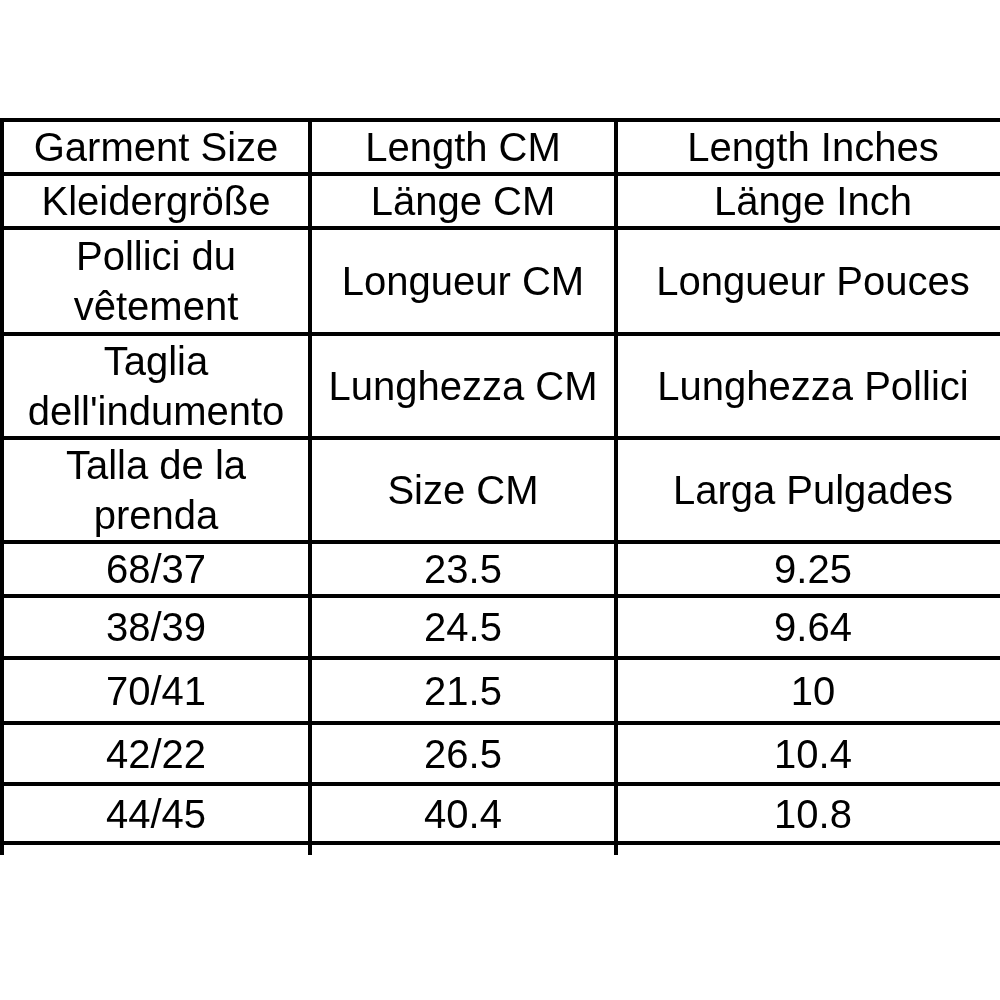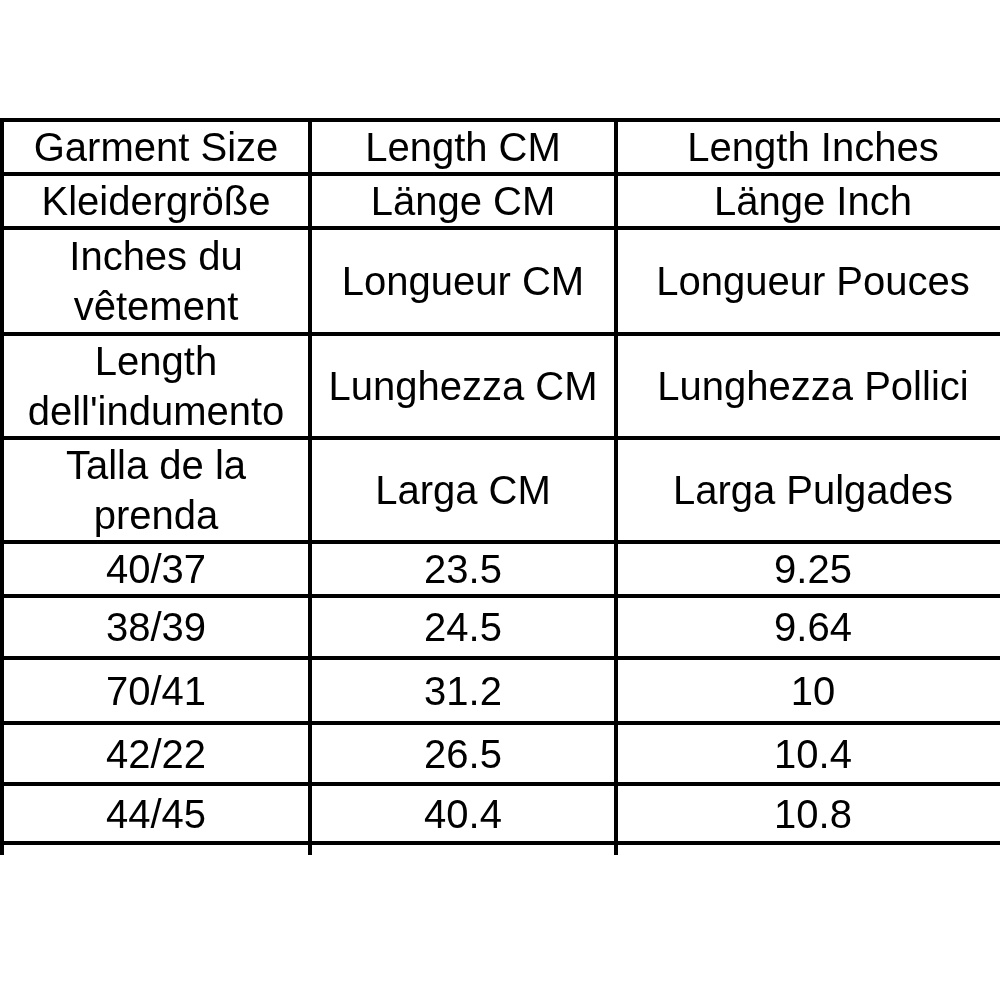--- a/index.html
+++ b/index.html
@@ -70,48 +70,48 @@
         <td>Garment Size</td>
         <td>Length CM</td>
         <td>Length Inches</td>
       </tr>
       <tr class="r-de">
         <td>Kleidergröße</td>
         <td>Länge CM</td>
         <td>Länge Inch</td>
       </tr>
       <tr class="r-fr">
-        <td>Inches du vêtement</td>
+        <td>Pollici du vêtement</td>
         <td>Longueur CM</td>
         <td>Longueur Pouces</td>
       </tr>
       <tr class="r-it">
-        <td>Length dell'indumento</td>
+        <td>Taglia dell'indumento</td>
         <td>Lunghezza CM</td>
         <td>Lunghezza Pollici</td>
       </tr>
       <tr class="r-es">
         <td>Talla de la prenda</td>
-        <td>Larga CM</td>
+        <td>Size CM</td>
         <td>Larga Pulgades</td>
       </tr>
 
       <tr class="r-d1">
-        <td>40/37</td>
+        <td>68/37</td>
         <td>23.5</td>
         <td>9.25</td>
       </tr>
       <tr class="r-d2">
         <td>38/39</td>
         <td>24.5</td>
         <td>9.64</td>
       </tr>
       <tr class="r-d3">
         <td>70/41</td>
-        <td>31.2</td>
+        <td>21.5</td>
         <td>10</td>
       </tr>
       <tr class="r-d4">
         <td>42/22</td>
         <td>26.5</td>
         <td>10.4</td>
       </tr>
       <tr class="r-d5">
         <td>44/45</td>
         <td>40.4</td>

